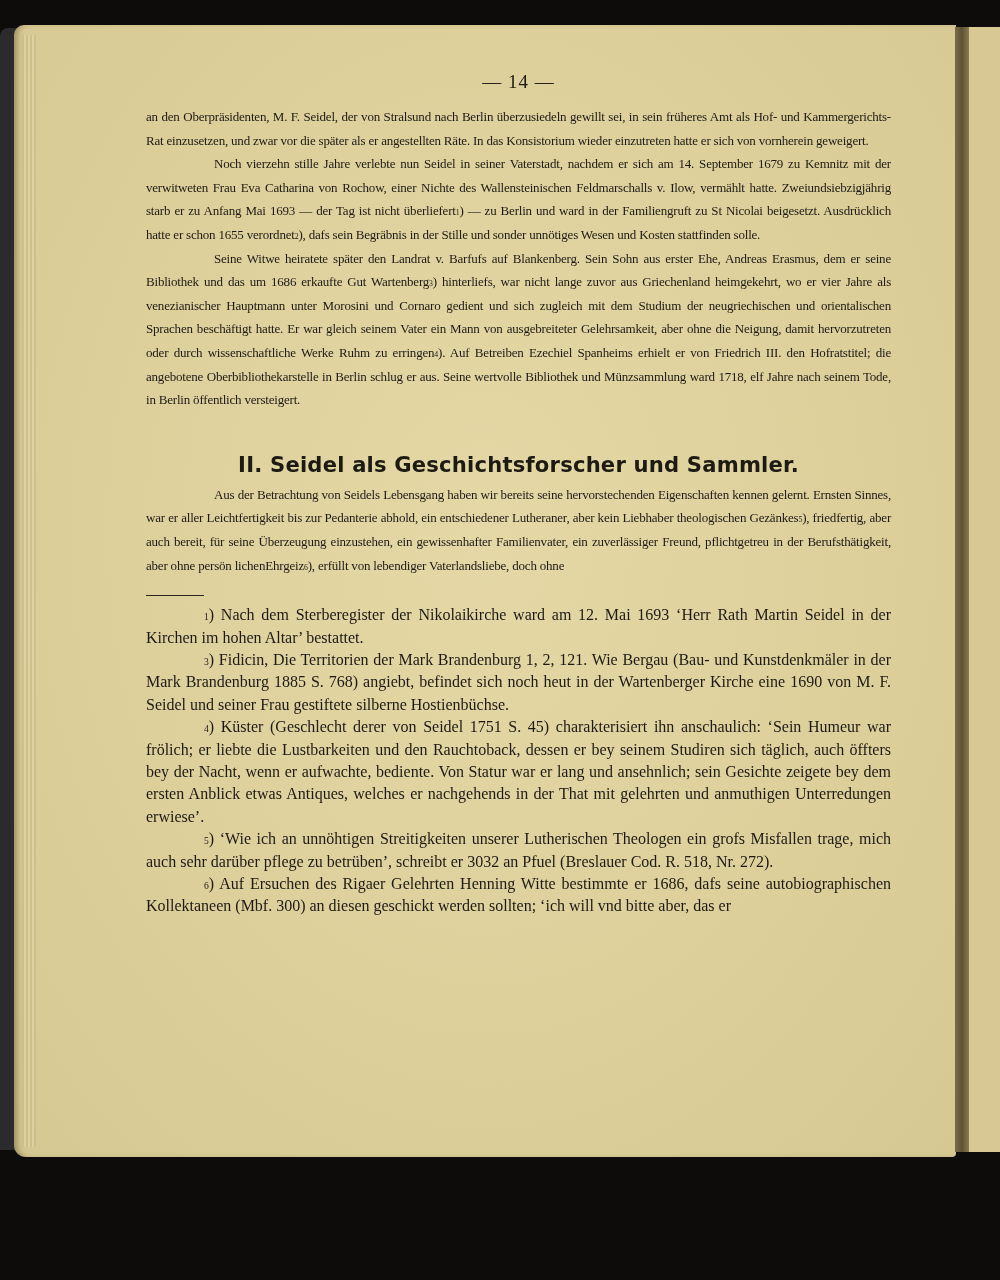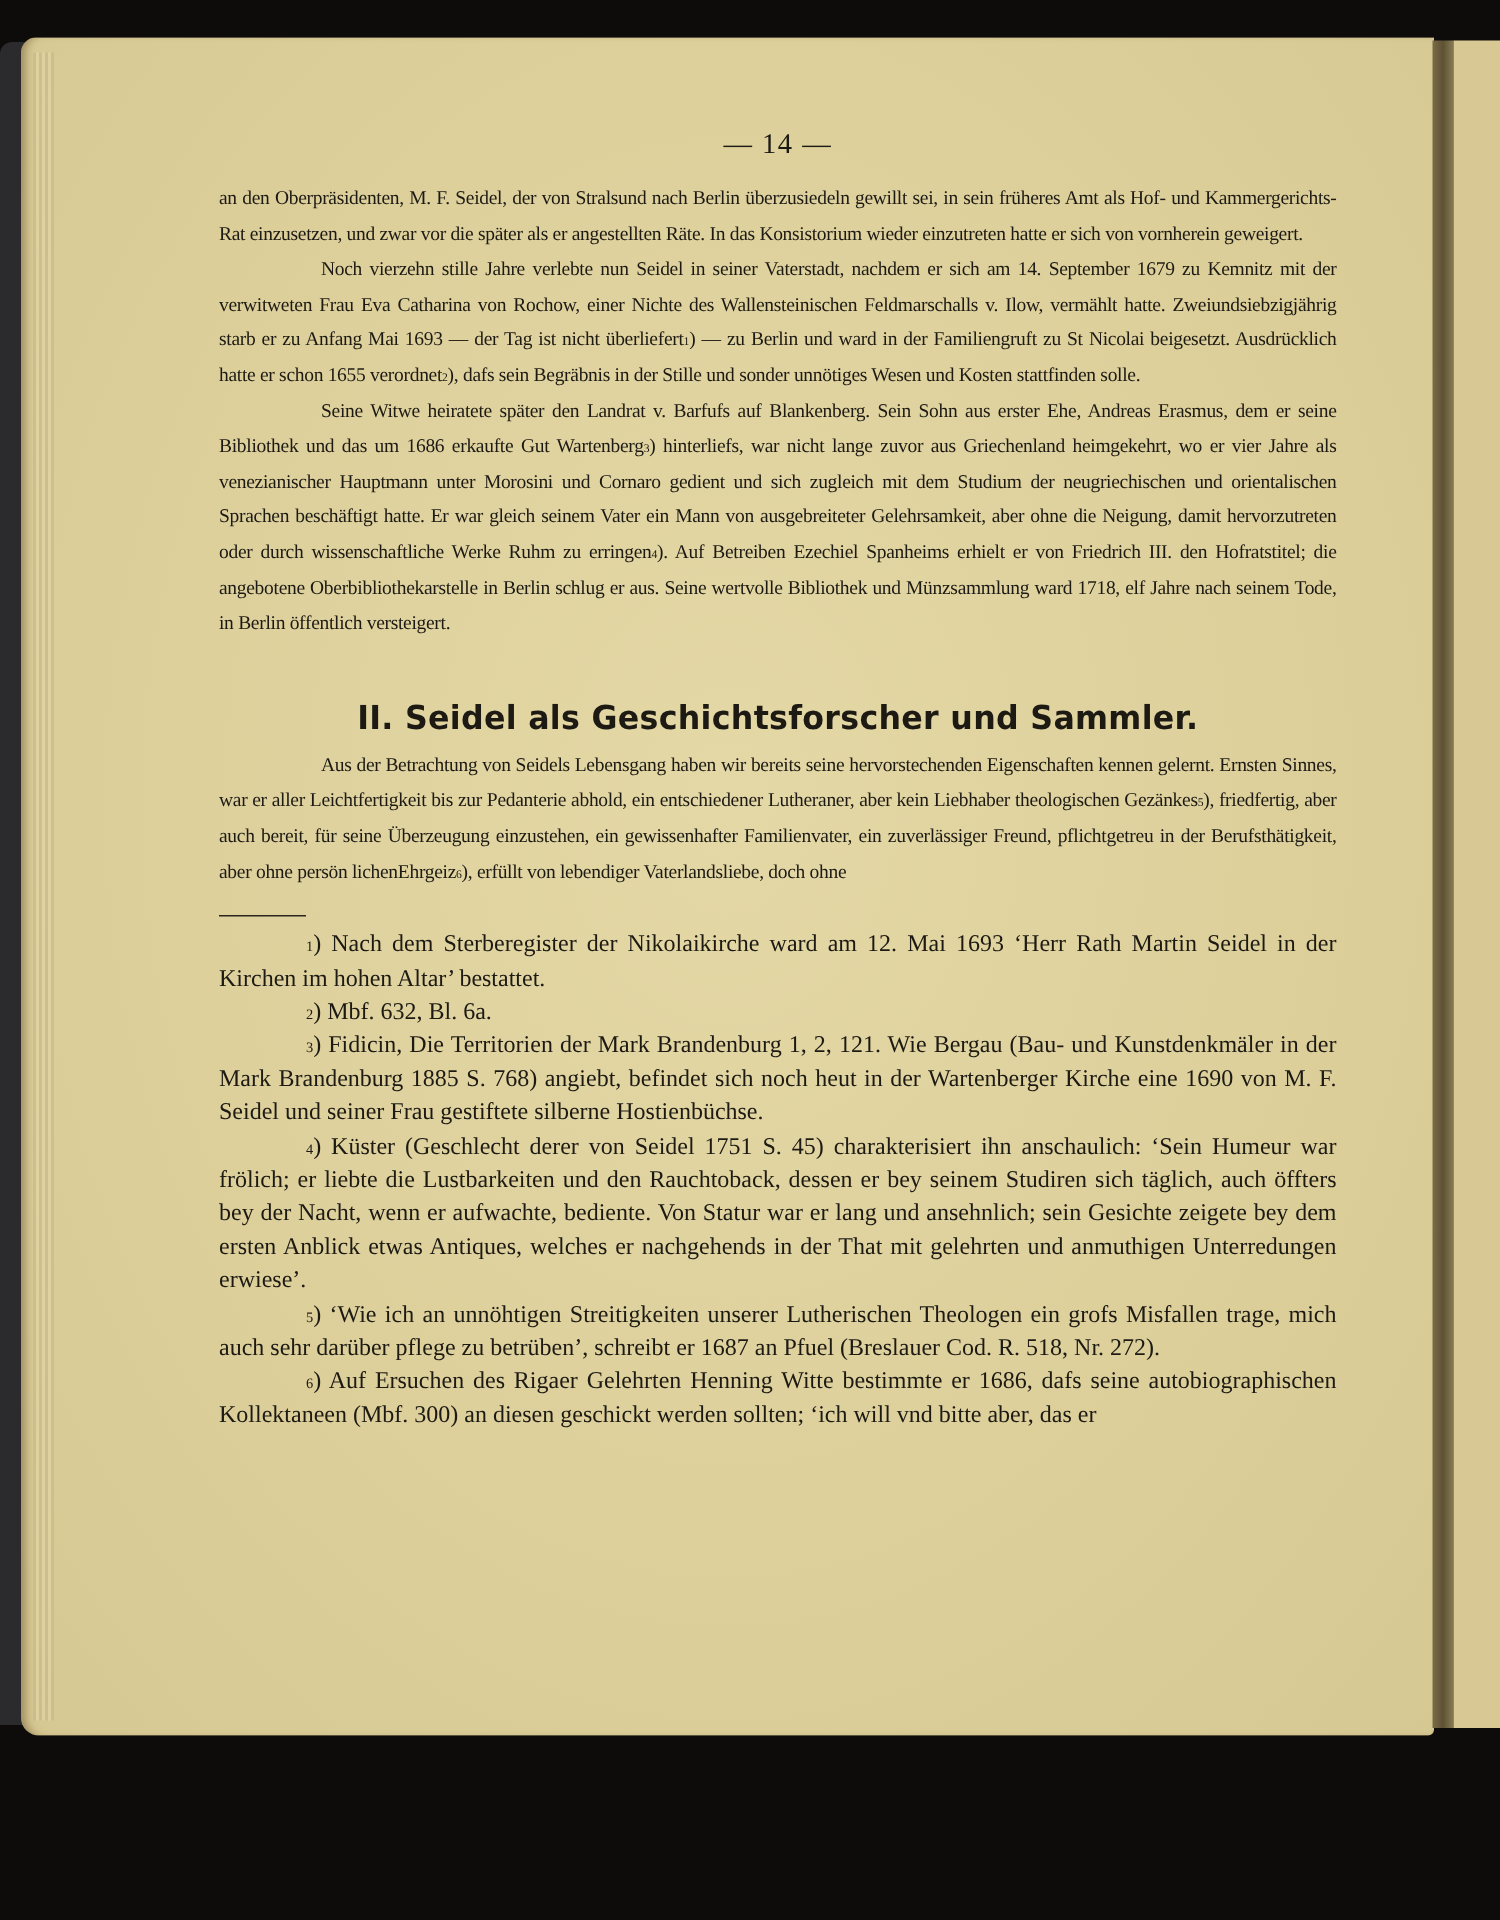--- a/index.html
+++ b/index.html
@@ -26,21 +26,21 @@
   }
   .gutter {
     position: absolute; left: 955px; top: 27px; width: 14px; height: 1125px;
     background: linear-gradient(90deg, #7a6c47, #5e5234 50%, #877a54);
   }
   .next-page {
     position: absolute; left: 969px; top: 27px; width: 31px; height: 1125px;
     background: #d8c994;
   }
   .content {
-    position: absolute; left: 146px; top: 86px; width: 745px;
+    position: absolute; left: 146px; top: 71px; width: 745px;
     color: #1d1a14;
   }
   .page-number {
     text-align: center; font-size: 19px; margin: 0 0 12px 0; letter-spacing: 1px;
   }
   .body p {
     margin: 0; font-size: 13px; line-height: 23.6px; text-align: justify;
     letter-spacing: -0.2px;
   }
   .body p.indent { text-indent: 68px; }
@@ -80,19 +80,18 @@
 
     <div class="heading">II. Seidel als Geschichtsforscher und Sammler.</div>
 
     <p class="indent"><span>Aus der Betrachtung von Seidels Lebensgang haben wir bereits seine hervorstechenden Eigenschaften kennen gelernt. Ernsten Sinnes, war er aller Leichtfertigkeit bis zur Pedanterie abhold, ein entschiedener Lutheraner, aber kein Liebhaber theologischen Gezänkes</span><sup>5</sup><span>), friedfertig, aber auch bereit, für seine Überzeugung einzustehen, ein gewissenhafter Familienvater, ein zuverlässiger Freund, pflichtgetreu in der Berufsthätigkeit, aber ohne persön lichenEhrgeiz</span><sup>6</sup><span>), erfüllt von lebendiger Vaterlandsliebe, doch ohne</span></p>
   </div>
 
   <div class="footnote-rule"></div>
 
   <div class="footnotes">
     <p class="fn"><sup>1</sup><span>) Nach dem Sterberegister der Nikolaikirche ward am 12. Mai 1693 ‘Herr Rath Martin Seidel in der Kirchen im hohen Altar’ bestattet.</span></p>
-    <p class="fn"><sup>2</sup><span>) Mbf. 632, Bl. 6a.</span></p>
     <p class="fn"><sup>3</sup><span>) Fidicin, Die Territorien der Mark Brandenburg 1, 2, 121. Wie Bergau (Bau- und Kunstdenkmäler in der Mark Brandenburg 1885 S. 768) angiebt, befindet sich noch heut in der Wartenberger Kirche eine 1690 von M. F. Seidel und seiner Frau gestiftete silberne Hostienbüchse.</span></p>
     <p class="fn"><sup>4</sup><span>) Küster (Geschlecht derer von Seidel 1751 S. 45) charakterisiert ihn anschaulich: ‘Sein Humeur war frölich; er liebte die Lustbarkeiten und den Rauchtoback, dessen er bey seinem Studiren sich täglich, auch öffters bey der Nacht, wenn er aufwachte, bediente. Von Statur war er lang und ansehnlich; sein Gesichte zeigete bey dem ersten Anblick etwas Antiques, welches er nachgehends in der That mit gelehrten und anmuthigen Unterredungen erwiese’.</span></p>
-    <p class="fn"><sup>5</sup><span>) ‘Wie ich an unnöhtigen Streitigkeiten unserer Lutherischen Theologen ein grofs Misfallen trage, mich auch sehr darüber pflege zu betrüben’, schreibt er 1687 an Pfuel (Breslauer Cod. R. 518, Nr. 272).</span></p>
+    <p class="fn"><sup>5</sup><span>) ‘Wie ich an unnöhtigen Streitigkeiten unserer Lutherischen Theologen ein grofs Misfallen trage, mich auch sehr darüber pflege zu betrüben’, schreibt er 3032 an Pfuel (Breslauer Cod. R. 518, Nr. 272).</span></p>
     <p class="fn"><sup>6</sup><span>) Auf Ersuchen des Rigaer Gelehrten Henning Witte bestimmte er 1686, dafs seine autobiographischen Kollektaneen (Mbf. 300) an diesen geschickt werden sollten; ‘ich will vnd bitte aber, das er</span></p>
   </div>
 </div>
 
 </body></html>

